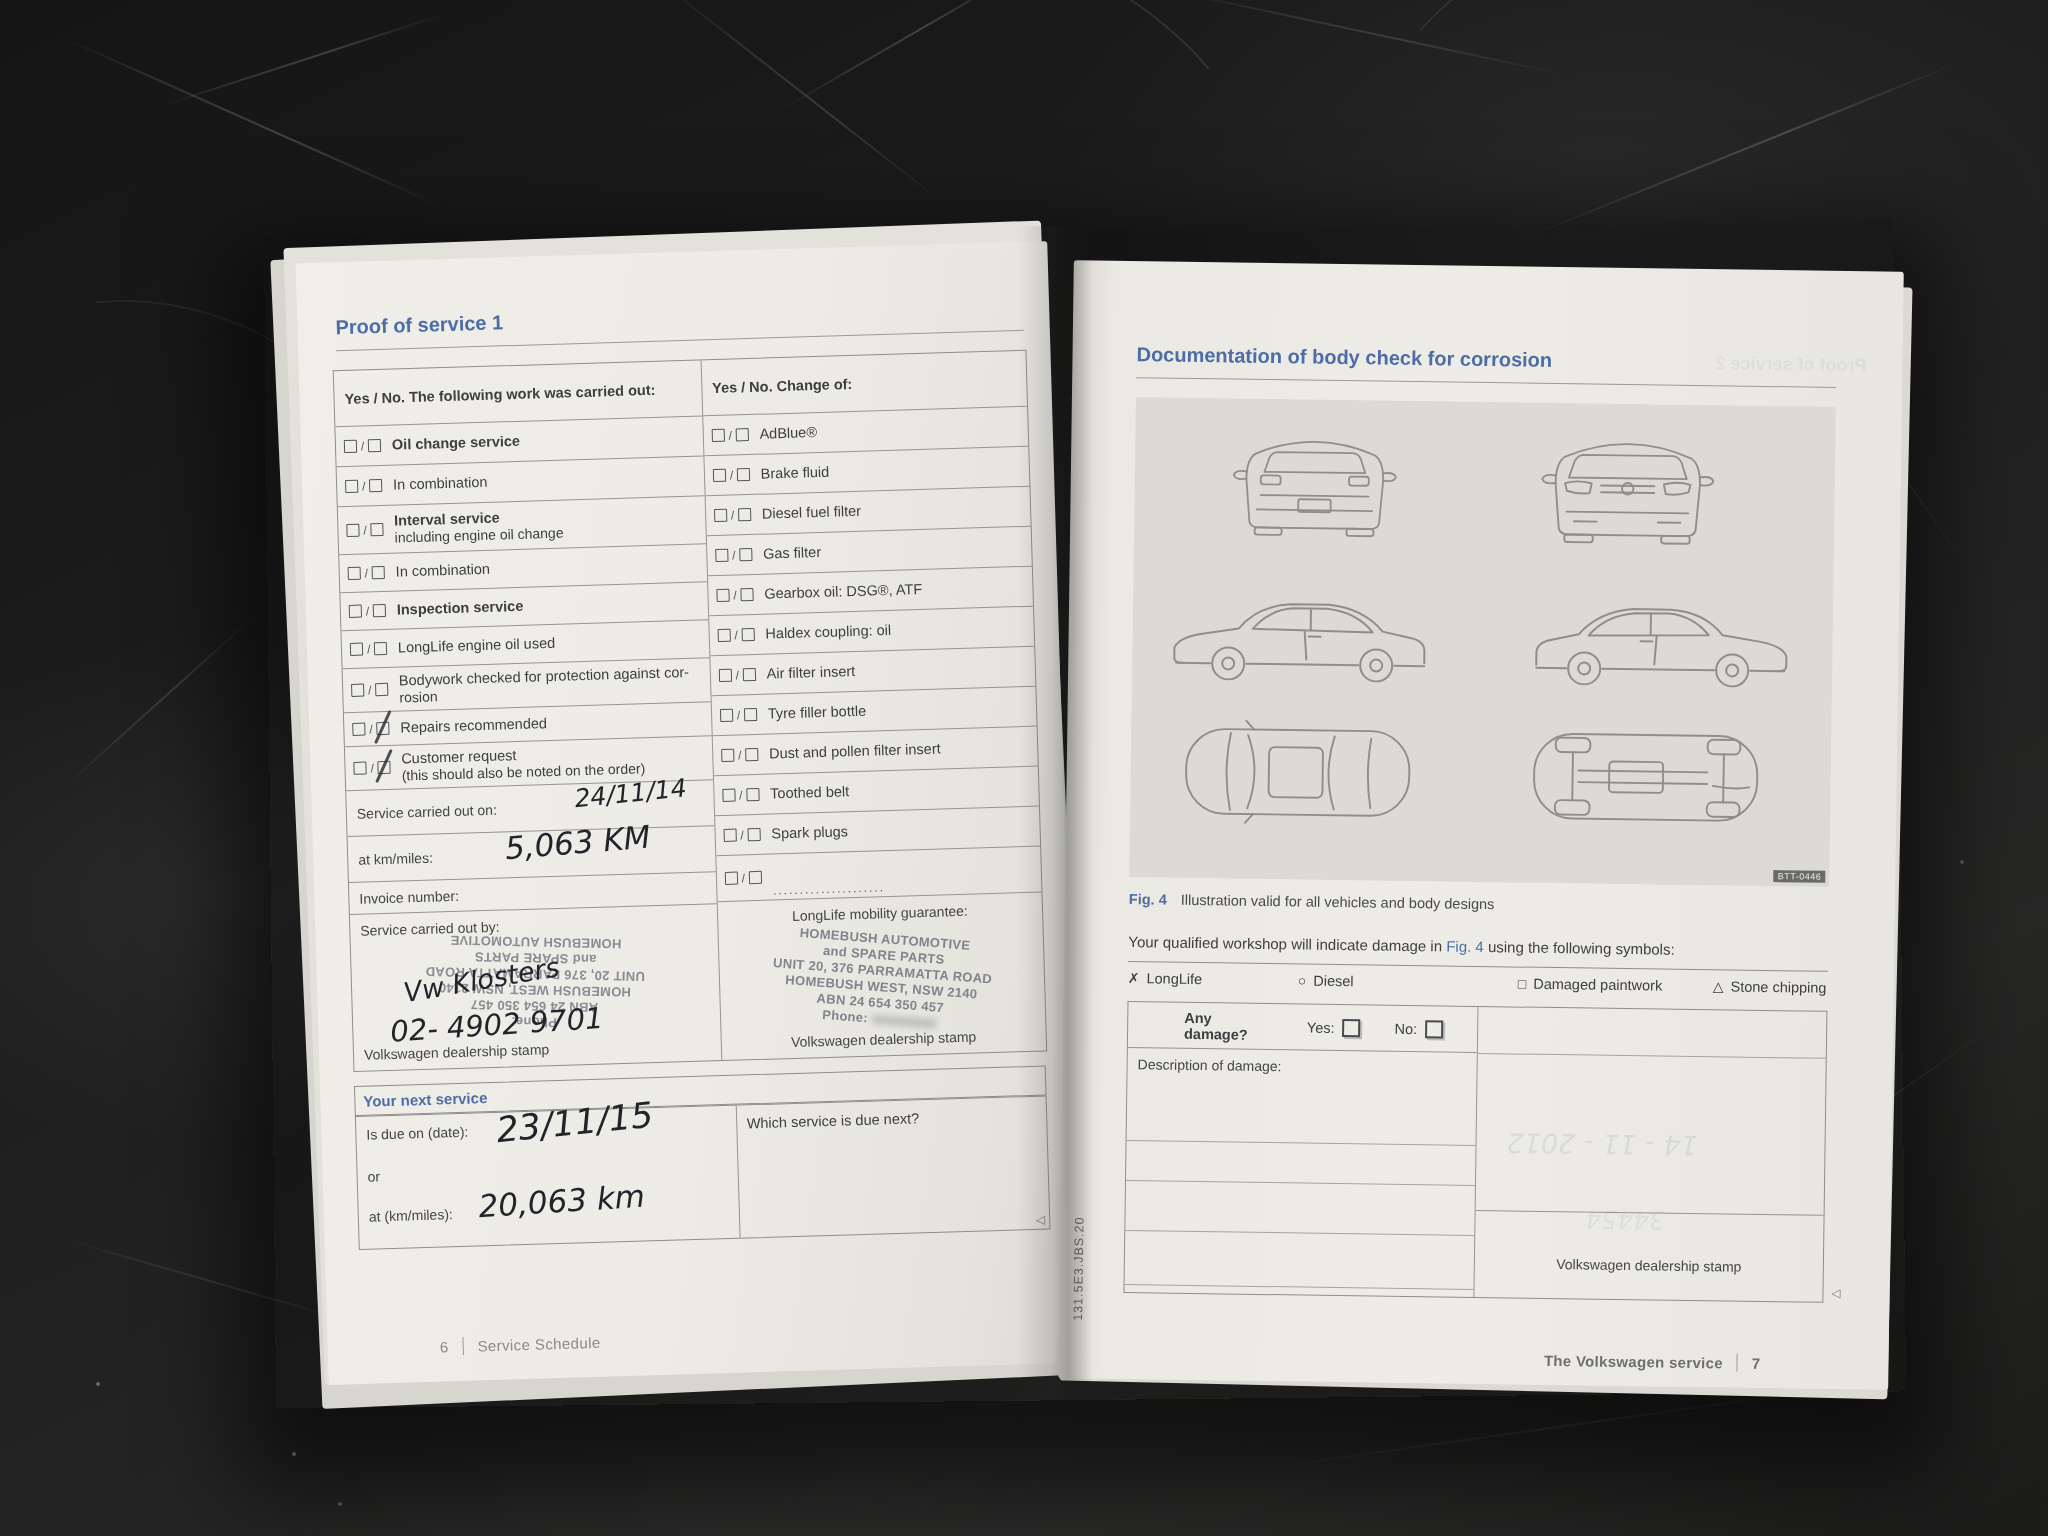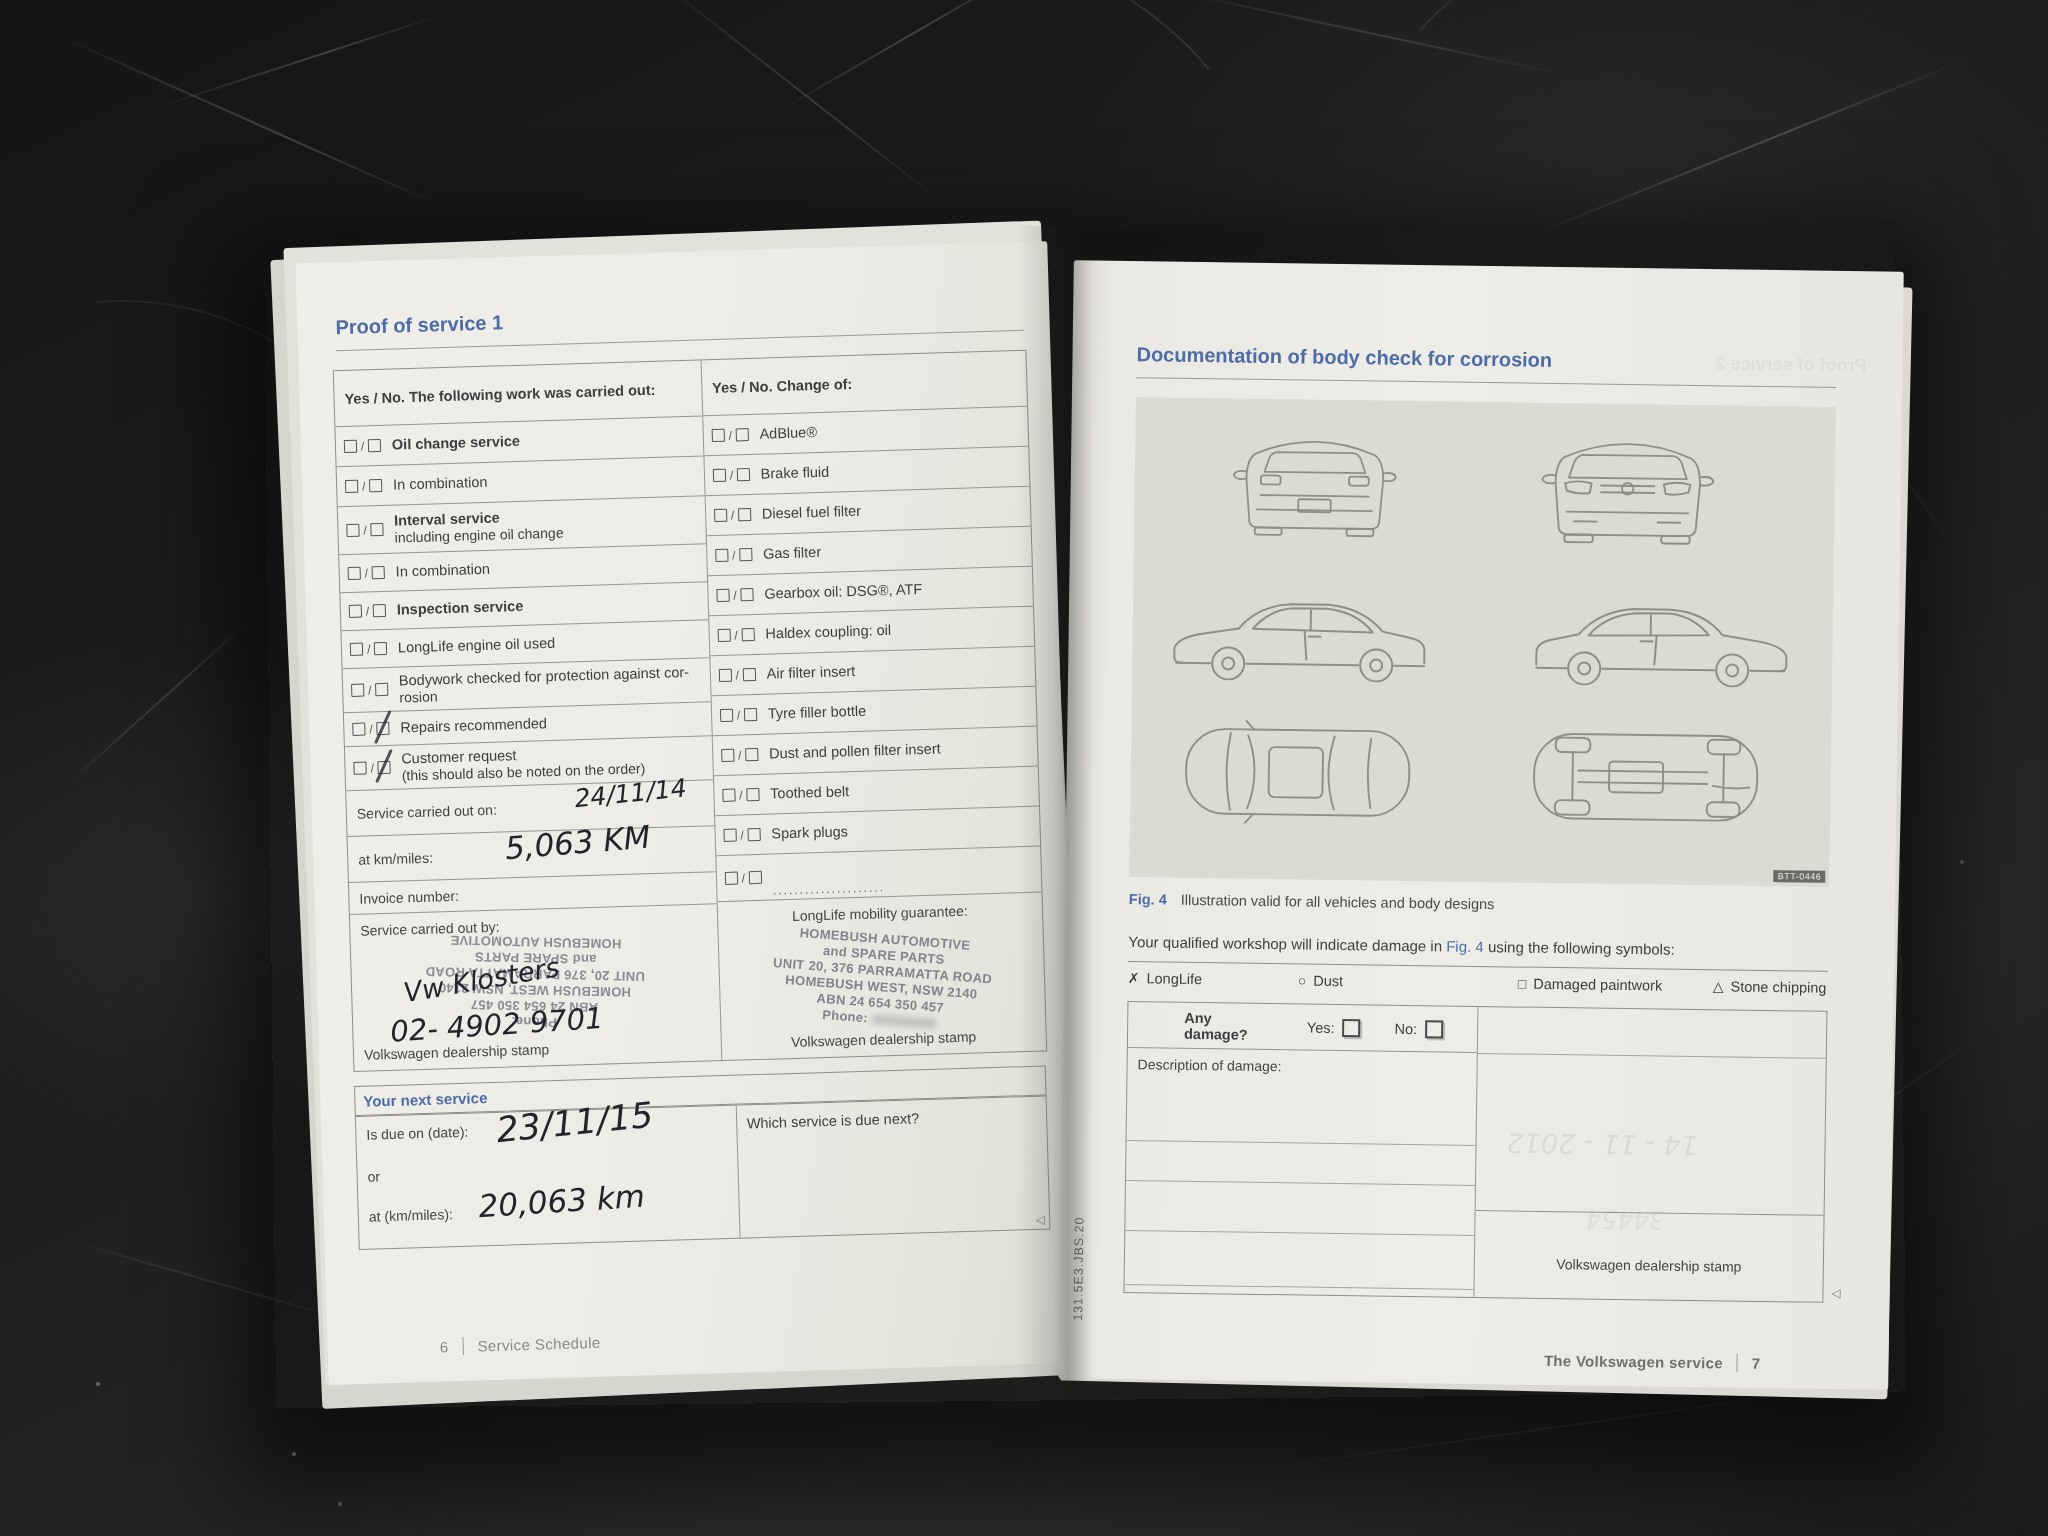--- a/index.html
+++ b/index.html
@@ -500,21 +500,21 @@
     <span>Your qualified workshop will indicate damage in </span><span class="blue">Fig. 4</span><span> using the following symbols:</span>
   </div>
 
   <div class="legend">
     <span class="it li1">
         <span class="g">✗</span>
         <span>LongLife</span>
       </span>
     <span class="it li2">
         <span class="g">○</span>
-        <span>Dust</span>
+        <span>Diesel</span>
       </span>
     <span class="it li3">
         <span class="g">□</span>
         <span>Damaged paintwork</span>
       </span>
     <span class="it">
         <span class="g">△</span>
         <span>Stone chipping</span>
       </span>
   </div>

